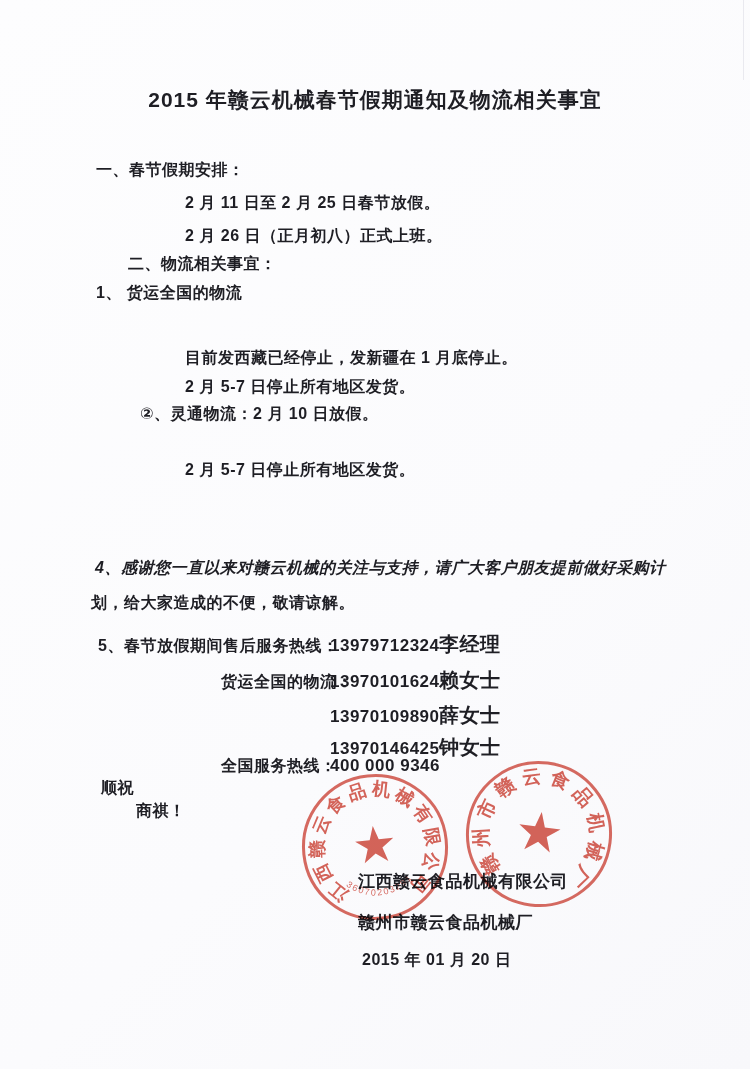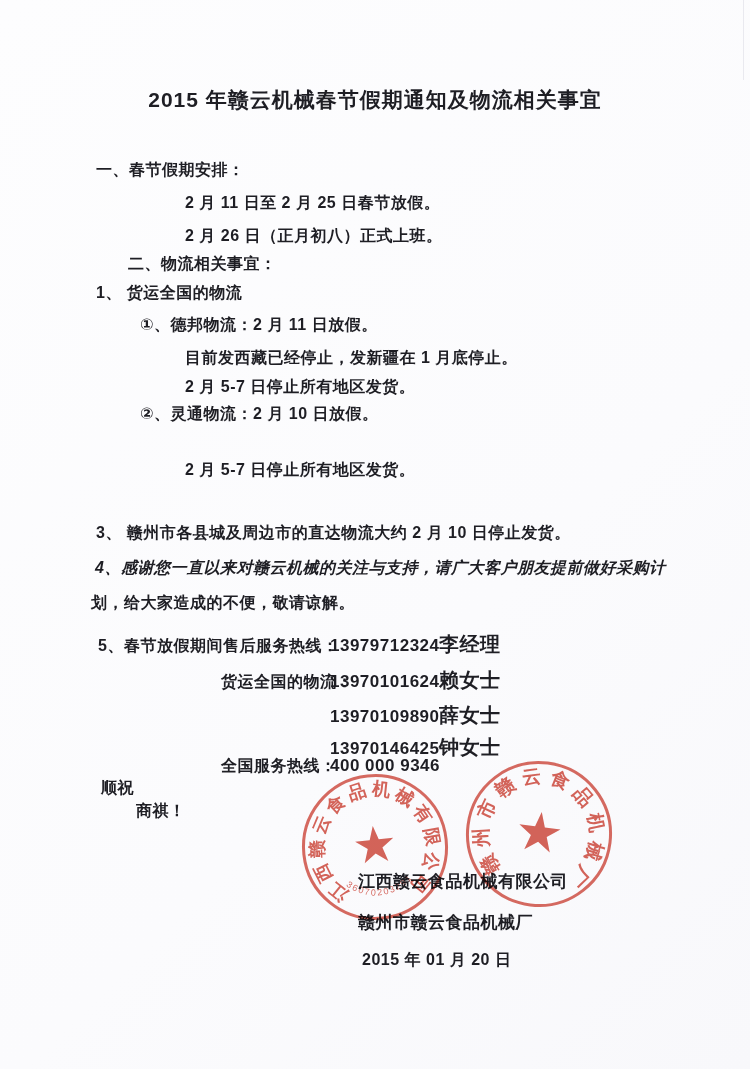--- a/index.html
+++ b/index.html
@@ -57,26 +57,24 @@
   <div class="faint-edge"></div>
 
   <div class="title" style="top:86px;">2015 年赣云机械春节假期通知及物流相关事宜</div>
 
   <div class="line bold-head" style="left:96px; top:160px;">一、春节假期安排：</div>
   <div class="line" style="left:185px; top:193px;">2 月 11 日至 2 月 25 日春节放假。</div>
   <div class="line" style="left:185px; top:226px;">2 月 26 日（正月初八）正式上班。</div>
 
   <div class="line bold-head" style="left:88px; top:254px;margin-left:40px;">二、物流相关事宜：</div>
   <div class="line" style="left:96px; top:283px;">1、 货运全国的物流</div>
-  <div class="line" style="left:140px; top:315px;">①、德邦物流：2 月 11 日放假。</div>
   <div class="line" style="left:185px; top:348px;">目前发西藏已经停止，发新疆在 1 月底停止。</div>
   <div class="line" style="left:185px; top:377px;">2 月 5-7 日停止所有地区发货。</div>
   <div class="line" style="left:140px; top:404px;">②、灵通物流：2 月 10 日放假。</div>
   <div class="line" style="left:185px; top:460px;">2 月 5-7 日停止所有地区发货。</div>
-  <div class="line" style="left:96px; top:523px;">3、 赣州市各县城及周边市的直达物流大约 2 月 10 日停止发货。</div>
   <div class="line" style="left:95px; top:558px;font-style:italic;">4、感谢您一直以来对赣云机械的关注与支持，请广大客户朋友提前做好采购计</div>
   <div class="line" style="left:91px; top:593px;">划，给大家造成的不便，敬请谅解。</div>
 
   <div class="line" style="left:98px; top:631px;">
     <span class="lbl lbl-w232">5、春节放假期间售后服务热线：</span><span class="num num-col">13979712324</span> <span class="person">李经理</span>
   </div>
   <div class="line" style="left:221px; top:667px;">
     <span class="lbl lbl-w109">货运全国的物流：</span><span class="num num-col">13970101624</span> <span class="person">赖女士</span>
   </div>
   <div class="line" style="left:330px; top:702px;">

